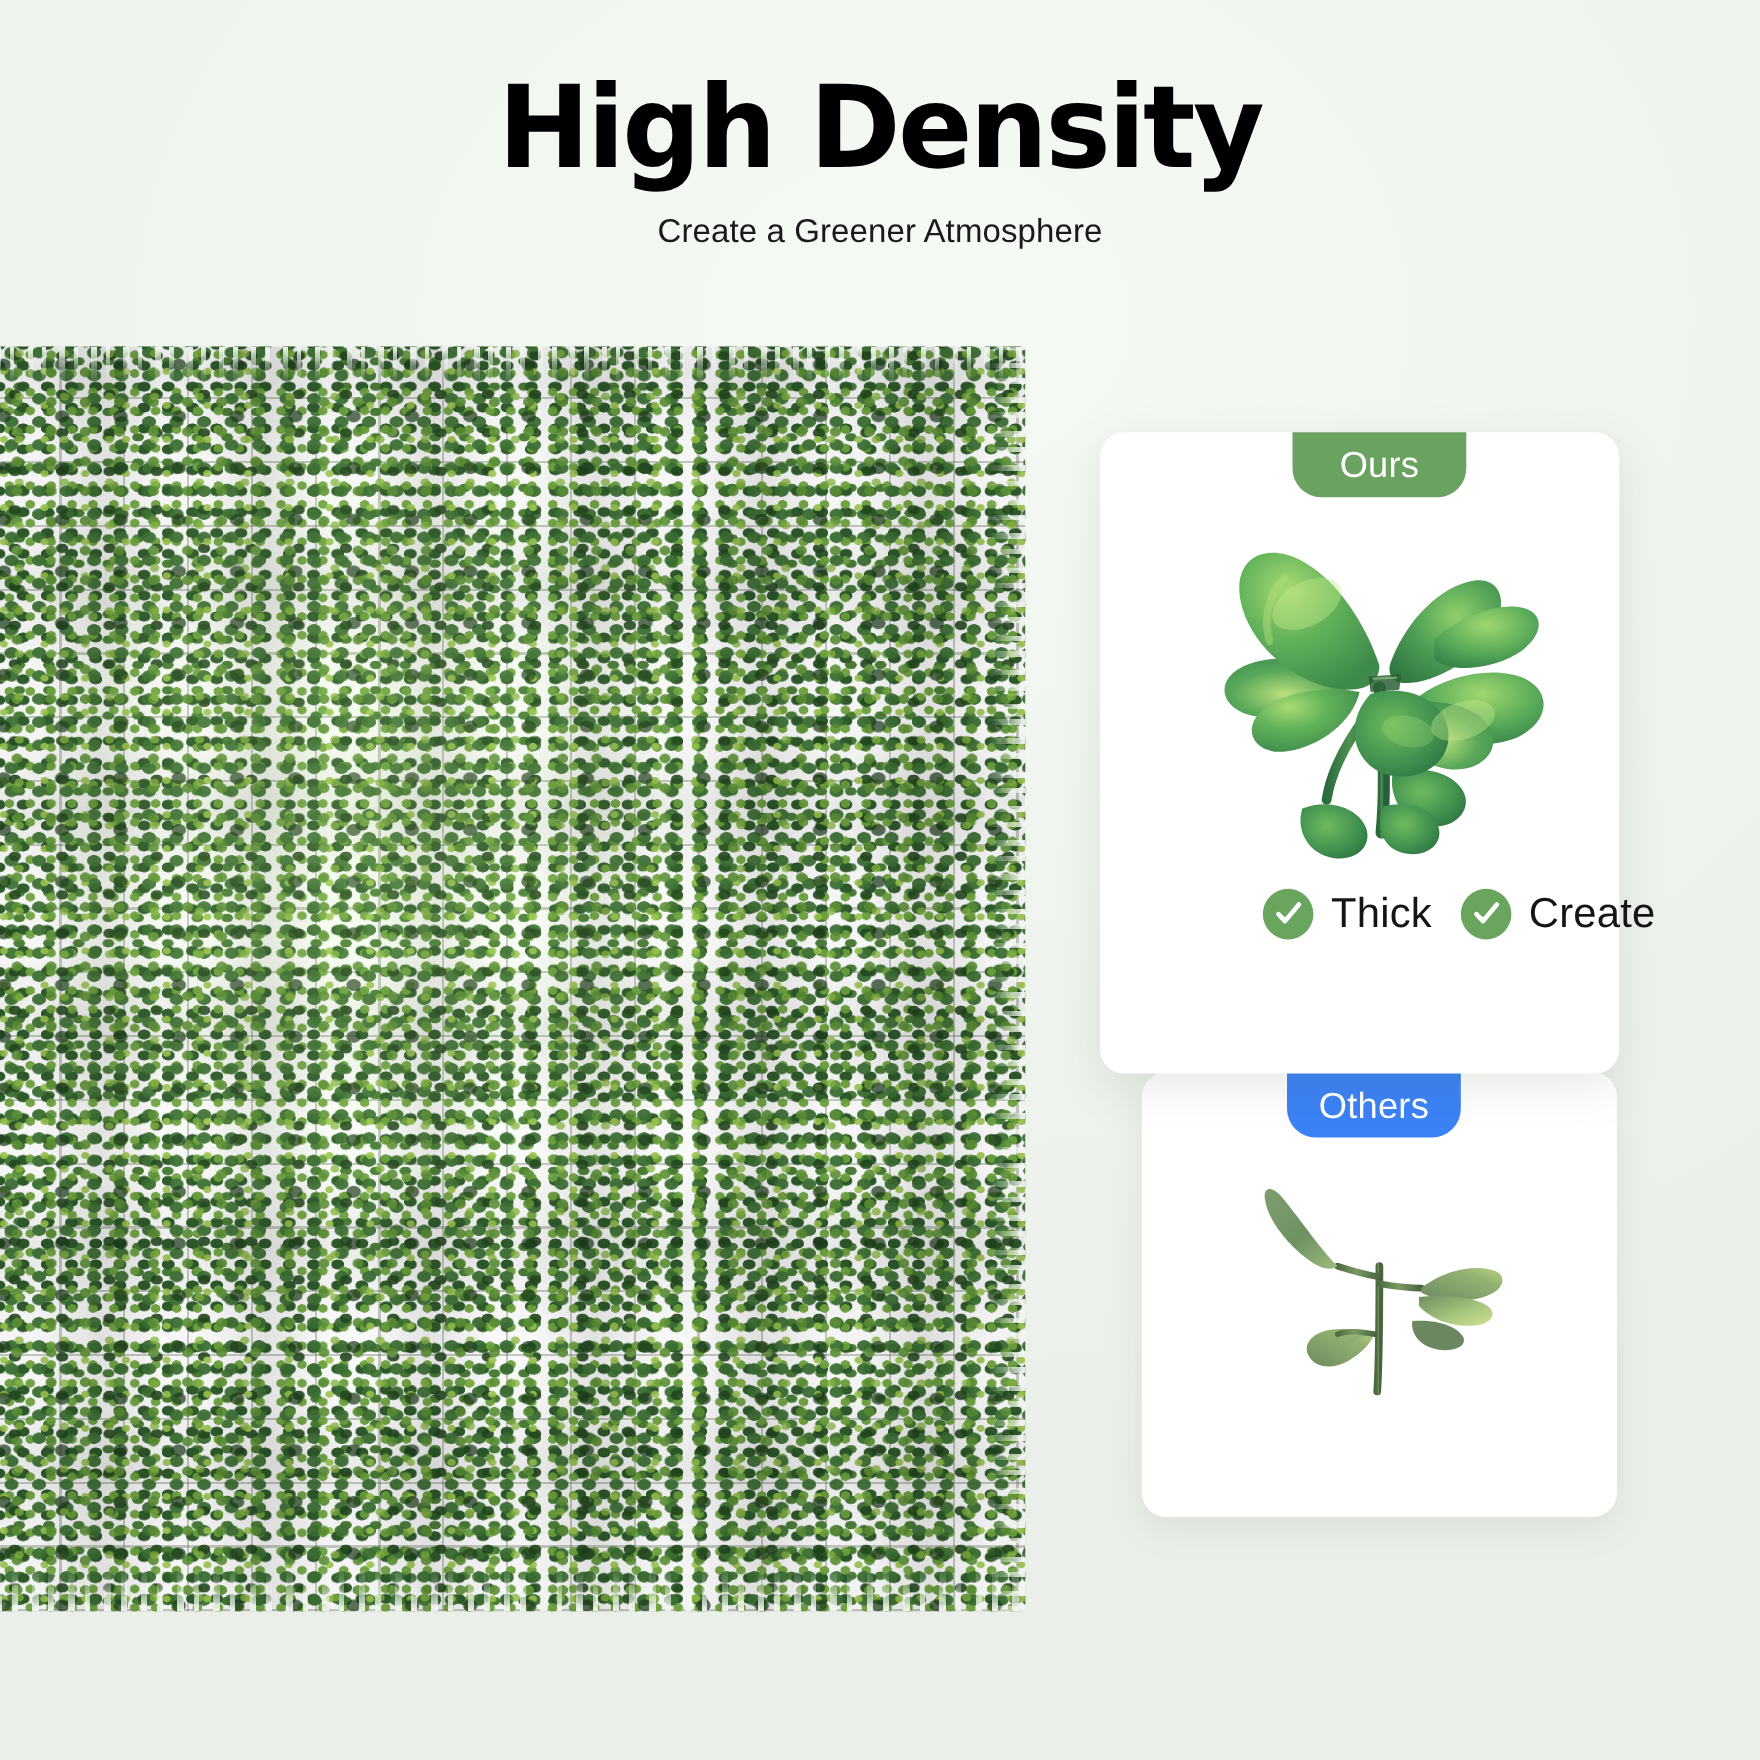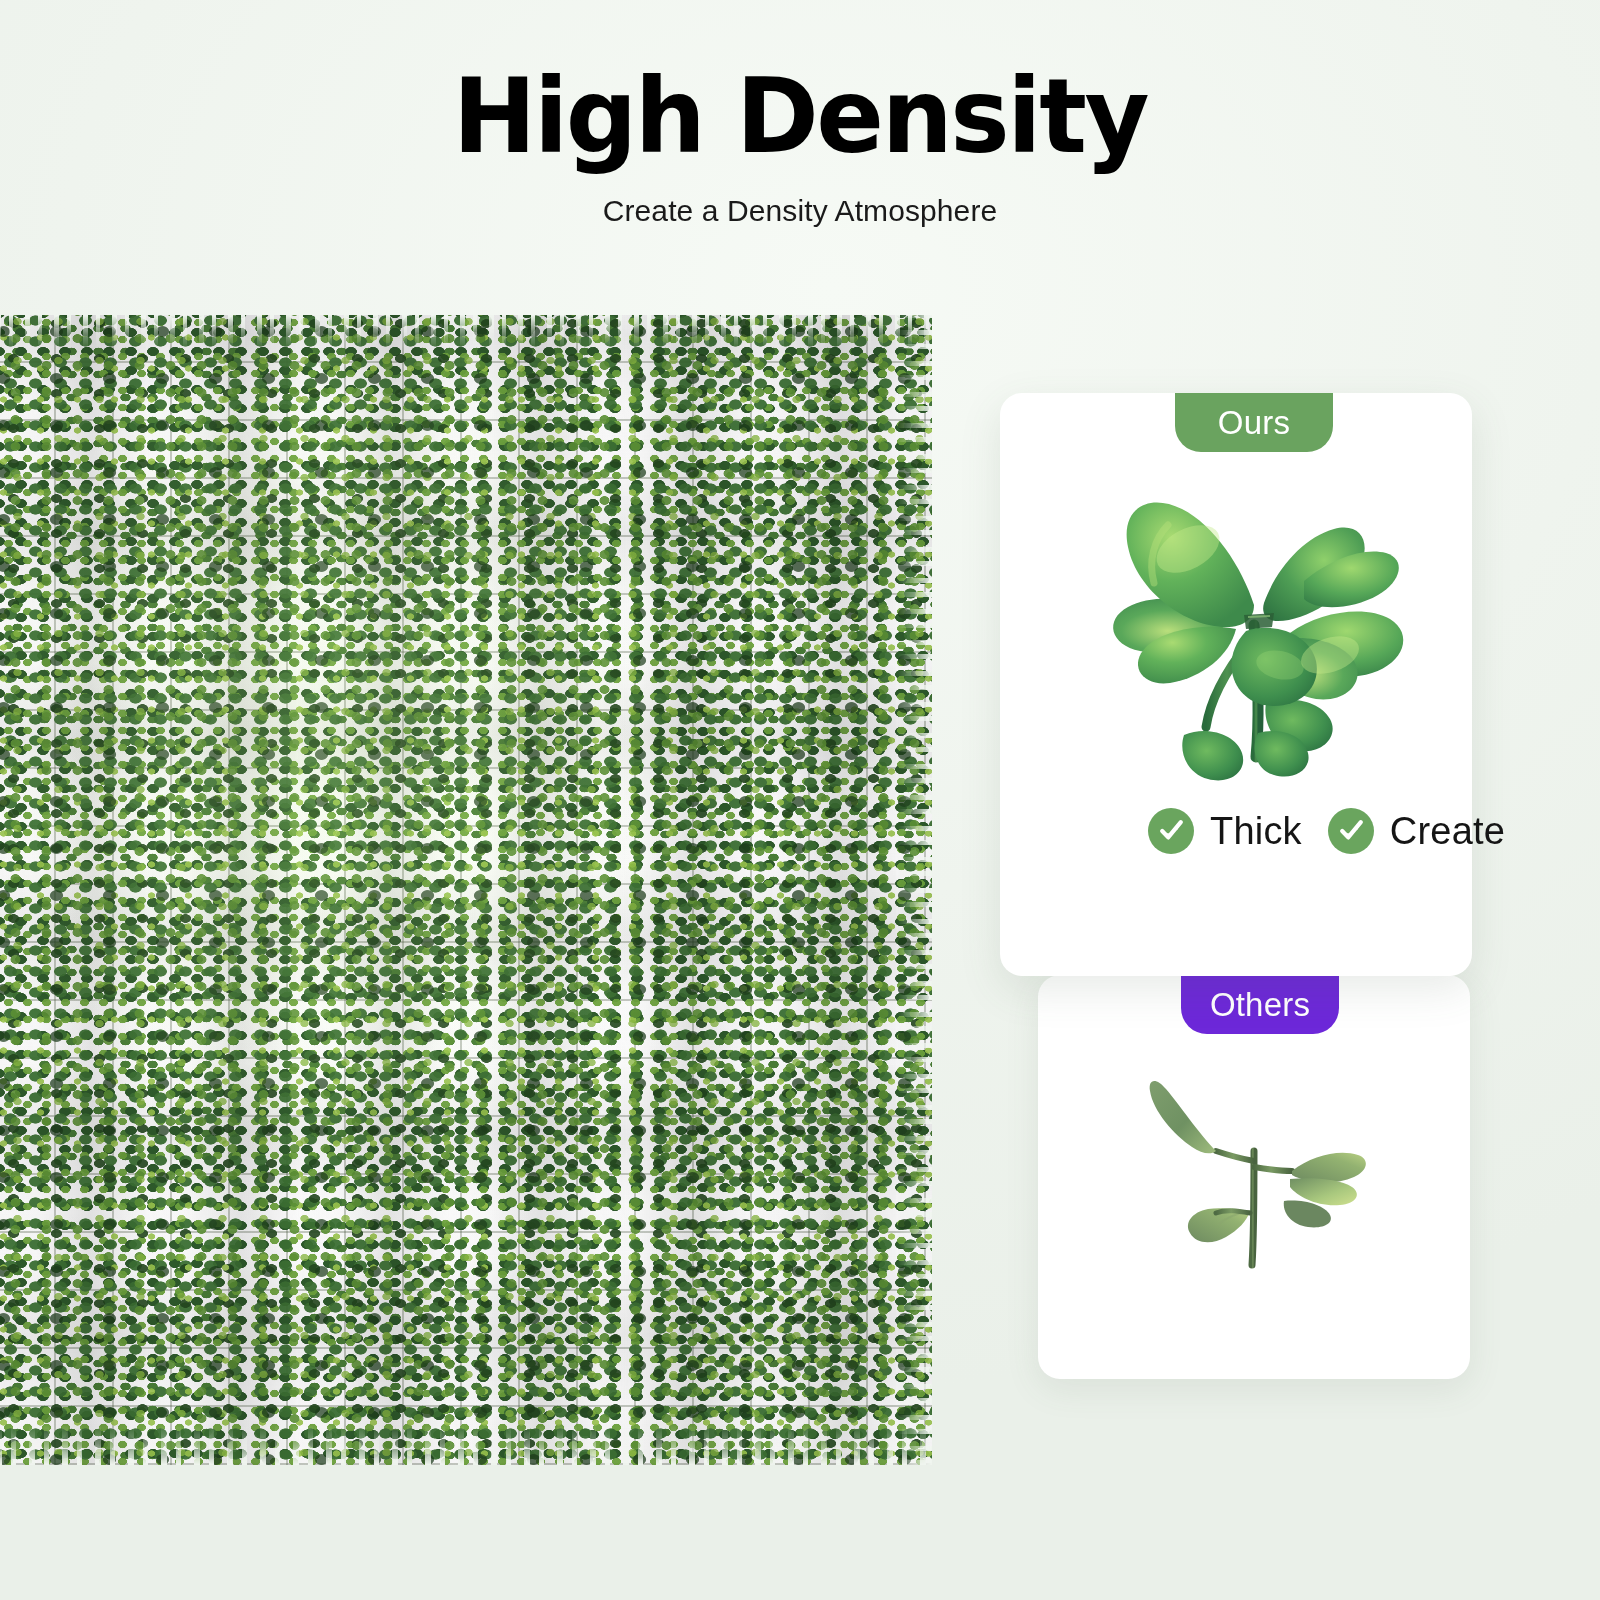--- a/index.html
+++ b/index.html
@@ -197,23 +197,23 @@
     border-radius: 0 0 26px 26px;
     letter-spacing: 0.2px;
   }
   #badge-ours {
     left: 175px;
     width: 158px;
     background: #6aa35f;
     z-index: 4;
   }
   #badge-others {
-    left: 143px;
+    left: 132px;
     width: 158px;
-    background: #6d28d9;
+    background: #3b82f6;
     z-index: 2;
   }
 
   
   .plant {
     position: absolute;
     pointer-events: none;
   }
   #plant-ours { left: 58px; top: 72px; width: 356px; height: 330px; }
   #plant-others { left: 70px; top: 80px; width: 300px; height: 250px; }
@@ -249,21 +249,21 @@
     letter-spacing: 0.2px;
   }
 </style>
 </head>
 <body>
 
 <div id="page">
 
   <div id="header">
     <h1 id="title">High Density</h1>
-    <p id="subtitle">Create a Density Atmosphere</p>
+    <p id="subtitle">Create a Greener Atmosphere</p>
   </div>
 
   <div id="hedge-panel">
     <div class="hedge-base"></div>
     <div class="leaf-layer l1"></div>
     <div class="leaf-layer l2"></div>
     <div class="leaf-layer l3"></div>
     <div class="leaf-layer l4"></div>
     <div class="hedge-shade"></div>
     <div class="hedge-hilite"></div>

